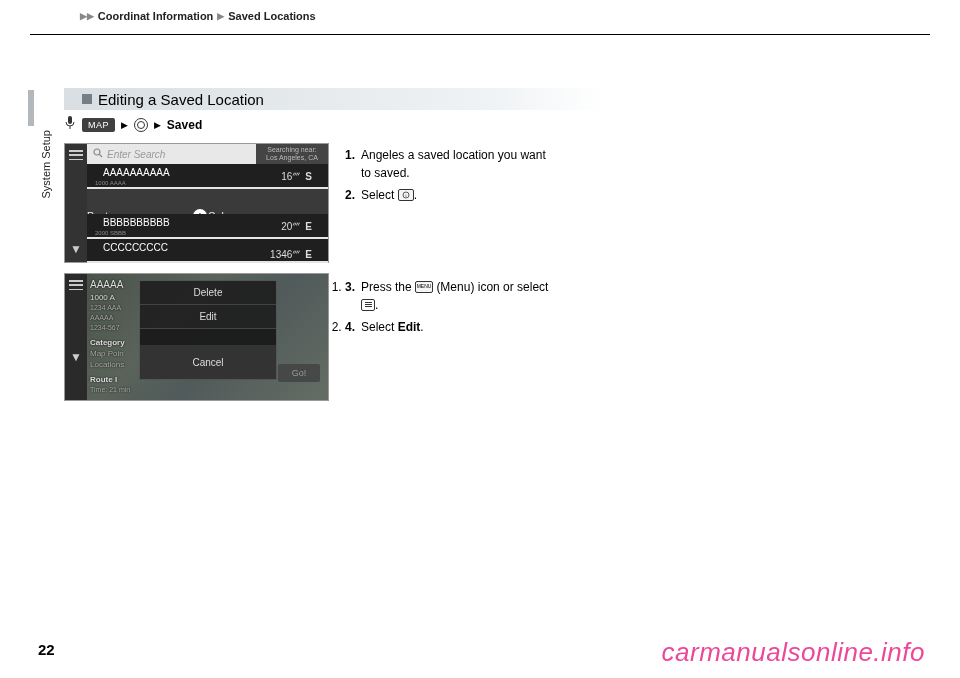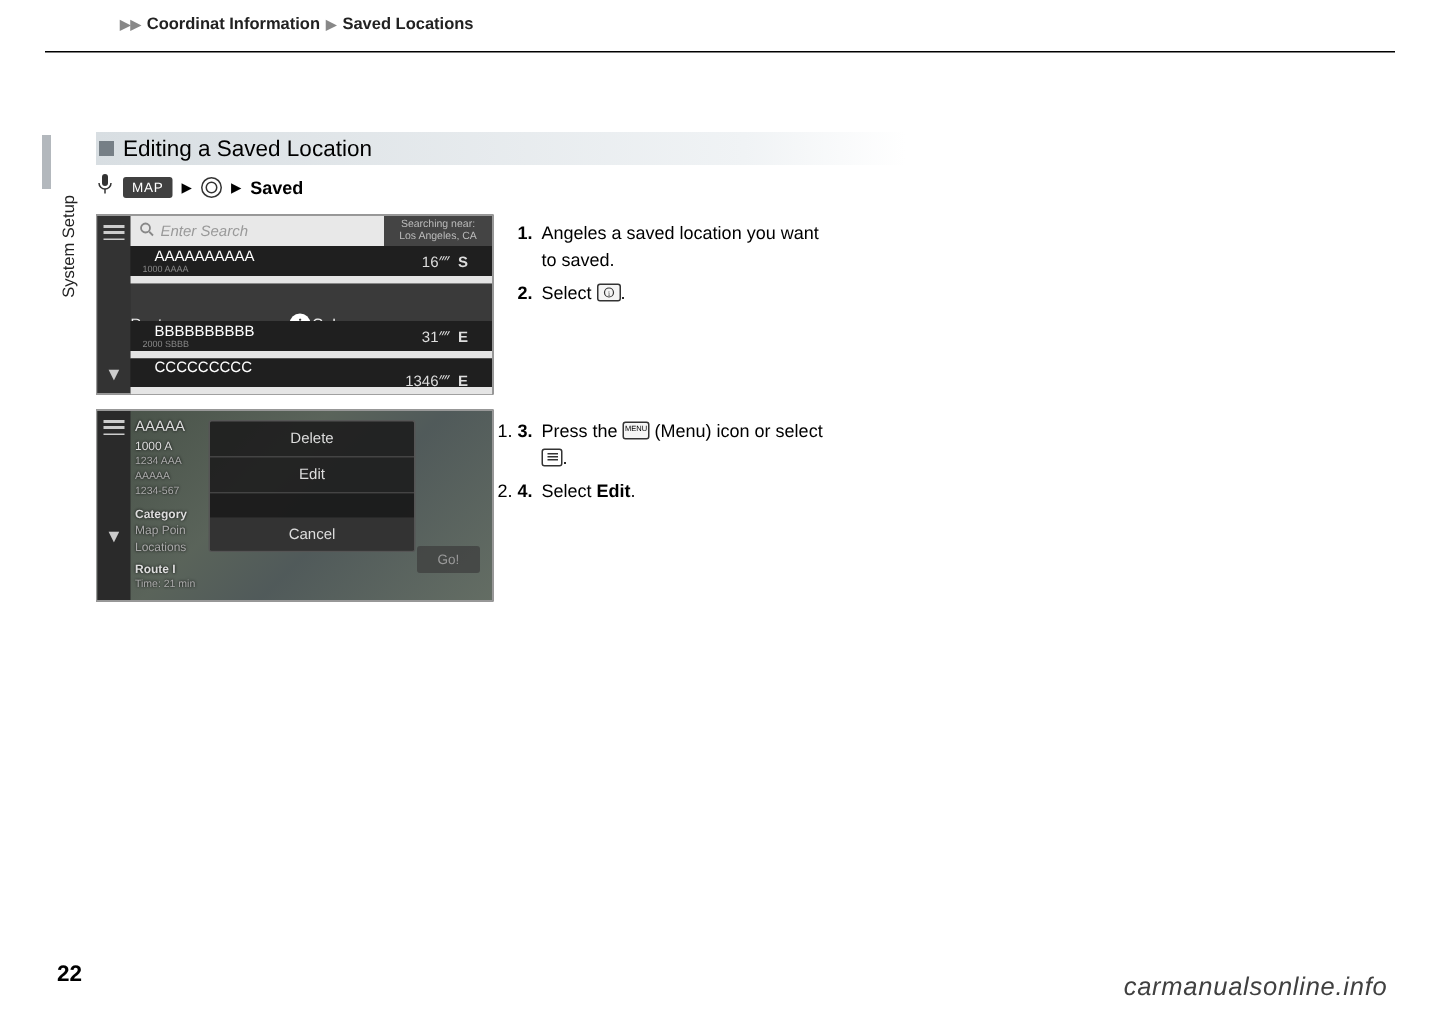--- a/index.html
+++ b/index.html
@@ -3,58 +3,58 @@
   <meta charset="utf-8">
   <style>
     * { margin:0; padding:0; box-sizing:border-box; }
     body { width:960px; height:678px; background:#fff; font-family:Arial, Helvetica, sans-serif; color:#000; position:relative; overflow:hidden; }
     .breadcrumb { position:absolute; left:80px; top:10px; font-size:11px; font-weight:bold; color:#222; display:flex; align-items:center; gap:4px; }
     .breadcrumb .arrow { font-size:9px; color:#888; }
     .hr-top { position:absolute; left:30px; right:30px; top:34px; border:none; border-top:1px solid #000; }
     .side-text { position:absolute; left:40px; top:130px; writing-mode:vertical-rl; transform:rotate(180deg); font-size:11px; color:#222; }
     .side-tab { position:absolute; left:28px; top:90px; width:6px; height:36px; background:#b3b8bd; }
     .page-num { position:absolute; left:38px; bottom:20px; font-size:15px; font-weight:bold; }
-    .watermark { position:absolute; right:35px; bottom:10px; font-size:17px; color:#404040; font-style:italic; font-weight:300; letter-spacing:.5px; }
+    .watermark { position:absolute; right:35px; bottom:10px; font-size:26px; color:#ec4899; font-style:italic; font-weight:300; letter-spacing:.5px; }
     .content { position:absolute; left:64px; top:88px; width:540px; }
-    .heading-bar { background:linear-gradient(to right,#d8dee2 0%,#f0f3f5 80%,#fff 100%); width:540px; height:22px; display:flex; align-items:center; font-size:15px; font-weight:500; color:#000; padding-left:2px; }
+    .heading-bar { background:linear-gradient(to right,#d8dee2 0%,#f0f3f5 80%,#fff 100%); width:540px; height:22px; display:flex; align-items:center; font-size:15px; font-weight:500; color:#000; padding-left:18px; }
     .heading-bar .sq { width:10px; height:10px; background:#767f86; margin-right:6px; display:inline-block; }
     .path-line { margin-top:6px; display:flex; align-items:center; gap:6px; font-size:12px; }
     .map-btn { background:#404040; color:#fff; font-size:9px; padding:2px 6px; border-radius:2px; letter-spacing:.5px; }
     .mic-icon svg { width:12px; height:14px; }
     .search-circle { width:14px; height:14px; border:1px solid #333; border-radius:50%; display:flex; align-items:center; justify-content:center; font-size:8px; }
     .search-circle::before { content:""; width:6px; height:6px; border:1.2px solid #333; border-radius:50%; }
     .path-arrow { font-size:9px; }
     .screens-col { margin-top:10px; width:265px; }
     .screen { width:265px; border:1px solid #999; background:#2a2a2a; color:#eee; font-size:10px; position:relative; margin-bottom:10px; }
     .screen1 { height:120px; }
     .s1-left { position:absolute; left:0; top:0; width:22px; height:100%; background:#333; display:flex; flex-direction:column; align-items:center; justify-content:space-between; padding:6px 0; }
     .s1-left .hamb { width:14px; height:10px; display:flex; flex-direction:column; justify-content:space-between; }
     .s1-left .hamb span { height:1.5px; background:#ccc; width:100%; }
     .s1-left .down { color:#ccc; font-size:12px; }
     .s1-main { position:absolute; left:22px; right:0; top:0; bottom:0; }
     .s1-search-row { height:20px; display:flex; }
     .s1-search { flex:1; background:#e8e8e8; color:#999; font-size:10px; display:flex; align-items:center; padding-left:6px; gap:4px;font-style:italic; }
     .s1-searching { width:72px; background:#444; color:#bbb; font-size:7px; text-align:center; display:flex; flex-direction:column; justify-content:center; line-height:1.1; }
-    .s1-row { height:25px; background:#1f1f1f; border-bottom:5px solid #e5e5e5; display:flex; align-items:center; justify-content:space-between; padding:0 16px; position:relative; }
+    .s1-row { height:25px; background:#1f1f1f; border-bottom:2px solid #e5e5e5; display:flex; align-items:center; justify-content:space-between; padding:0 16px; position:relative; }
     .s1-row .sub { position:absolute; bottom:1px; left:8px; font-size:6px; color:#888; }
     .s1-row .name { font-size:10px; color:#fff; position:relative; top:-3px; }
     .s1-row .dist { font-size:10px; color:#ddd; }
     .s1-routes { height:25px; background:#3a3a3a; display:flex; }
     .s1-routes .rbtn { flex:1; display:flex; align-items:center; justify-content:space-between; gap:5px; border-right:1px solid #222;margin-top:27px; }
     .s1-routes .rbtn:last-child { border-right:none; background:#555; }
     .info-circle { width:14px; height:14px; border-radius:50%; background:#fff; color:#333; font-weight:bold; display:flex; align-items:center; justify-content:center; font-size:10px; font-family:Georgia,serif; }
     .screen2 { height:128px; }
     .s2-bg { position:absolute; inset:0; background:linear-gradient(135deg,#5a6a5a 0%,#7a8a7a 40%,#6a7a7a 60%,#8a9a8a 100%); opacity:.6; }
     .s2-left { position:absolute; left:0; top:0; width:22px; height:100%; background:#2a2a2a; display:flex; flex-direction:column; align-items:center; padding:6px 0; gap:60px; }
     .s2-info { position:absolute; left:25px; top:4px; font-size:8px; color:#ddd; line-height:1.4; text-shadow:0 0 2px #000; }
     .s2-info .nm { font-size:10px; }
     .s2-dialog { position:absolute; left:74px; top:6px; width:138px; background:rgba(30,30,30,.92); border:1px solid #555; border-radius:2px; overflow:hidden; }
     .s2-dialog .item { height:24px; display:flex; align-items:center; justify-content:center; font-size:10px; color:#ddd; border-bottom:1px solid #444; }
     .s2-dialog .gap { height:16px; background:rgba(20,20,20,.4); }
-    .s2-dialog .cancel { height:22px; display:flex; align-items:center; justify-content:center; font-size:10px; color:#ddd; background:#333; }
+    .s2-dialog .cancel { height:34px; display:flex; align-items:center; justify-content:center; font-size:10px; color:#ddd; background:#333; }
     .s2-go { position:absolute; right:8px; bottom:18px; width:42px; height:18px; background:rgba(60,60,60,.7); color:#999; font-size:9px; display:flex; align-items:center; justify-content:center; border-radius:2px; }
     .instr { position:absolute; left:345px; top:146px; width:260px; font-size:12px; line-height:1.5; color:#000; }
     .instr ol { list-style:none; }
     .instr li { margin-bottom:4px; padding-left:16px; position:relative; }
     .instr li .num { position:absolute; left:0; font-weight:bold; }
     .instr2 { position:absolute; left:345px; top:278px; width:260px; font-size:12px; line-height:1.5; }
     .inline-icon { display:inline-flex; width:16px; height:12px; border:1px solid #333; border-radius:2px; font-size:6px; align-items:center; justify-content:center; vertical-align:middle; background:#f5f5f5; position:relative; top:-1px; }
     .inline-menu { display:inline-flex; width:14px; height:12px; border:1px solid #333; border-radius:2px; flex-direction:column; justify-content:space-evenly; padding:1.5px 2.5px; vertical-align:middle; position:relative; top:-1px; }
     .inline-menu span { height:1.2px; background:#333; }
   </style>
@@ -132,21 +132,21 @@
             <span>Routes</span>
             <span class="info-circle">i</span>
           </div>
           <div class="rbtn">
             <span>Go!</span>
           </div>
         </div>
         <div class="s1-row">
           <span class="name">BBBBBBBBBB</span>
           <span class="sub">2000 SBBB</span>
-          <span class="dist"><span>31</span>⁗&nbsp;&nbsp;<b>E</b></span>
+          <span class="dist"><span>20</span>⁗&nbsp;&nbsp;<b>E</b></span>
         </div>
         <div class="s1-row" style="height:24px;">
           <span class="name">CCCCCCCCC</span>
           <span class="dist" style="position:relative; top:4px;"><span>1346</span>⁗&nbsp;&nbsp;<b>E</b></span>
         </div>
       </div>
     </div>
 
     <div class="screen screen2">
       <div class="s2-bg"></div>

